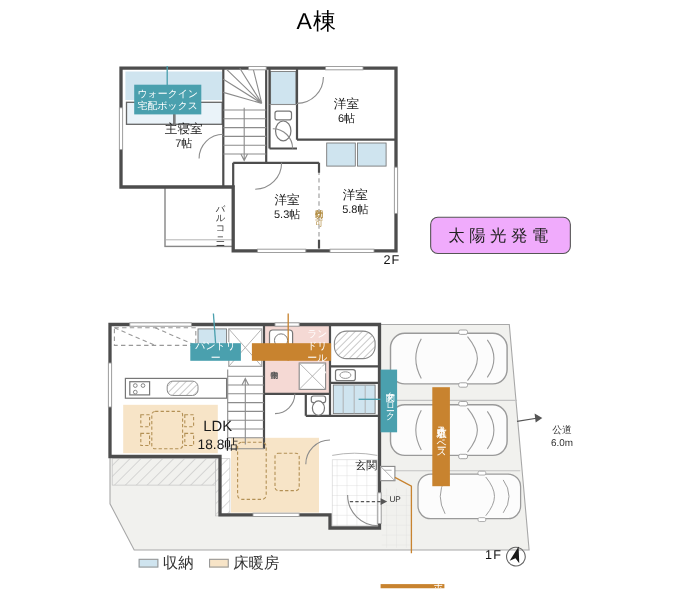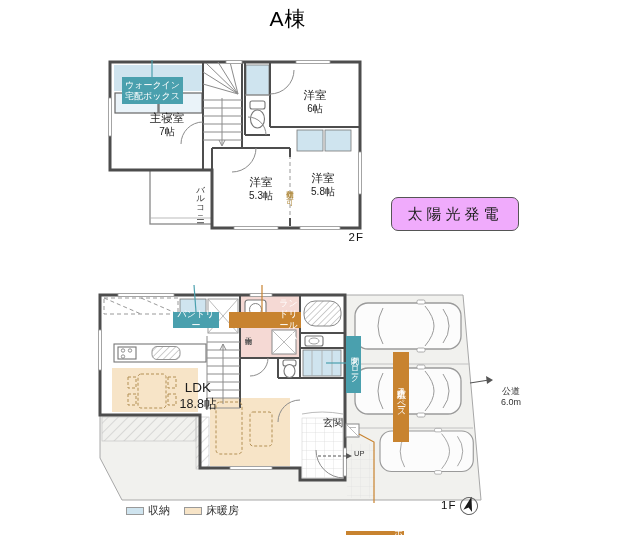--- a/index.html
+++ b/index.html
@@ -25,21 +25,21 @@
   .roomlabel { text-align:center; font-size:11.5px; line-height:14px; color:#1c1c1c; white-space:nowrap; }
   .roomlabel .sz { font-size:10px; }
   .vtext { writing-mode:vertical-rl; text-orientation:upright; text-align:center;
            display:flex; align-items:center; justify-content:center; }
   .floorlbl { font-size:11.5px; color:#111; letter-spacing:1px; }
   .solarbox {
     border:1.5px solid #555; border-radius:7px; text-align:center;
     font-size:15px; letter-spacing:4px; color:#222; background:#f0abfc;
     display:flex; align-items:center; justify-content:center; box-sizing:border-box;
   }
-  .legend { display:flex; align-items:center; font-size:11px; color:#333; gap:4px;padding-left:24px; }
+  .legend { display:flex; align-items:center; font-size:14px; color:#333; gap:4px;padding-left:24px; }
   .sw { width:18px; height:8px; border:1px solid #999; box-sizing:border-box; display:inline-block; }
   
   .wall  { fill:none; stroke:var(--wall,#4d4d4d); stroke-width:3;   stroke-linejoin:miter; }
   .wall2 { fill:none; stroke:var(--wall,#4d4d4d); stroke-width:2; }
   .thin  { fill:none; stroke:#8c8c8c; stroke-width:1; }
   .thin2 { fill:none; stroke:#aaaaaa; stroke-width:0.8; }
   .fix   { fill:#ffffff; stroke:#777; stroke-width:1.1; }
   .dashl { fill:none; stroke:#999; stroke-width:1; stroke-dasharray:4 3; }
   .furn  { fill:none; stroke:#b39055; stroke-width:1; stroke-dasharray:3 2; }
   .fblue { fill:var(--blue,#cfe4ef); }

